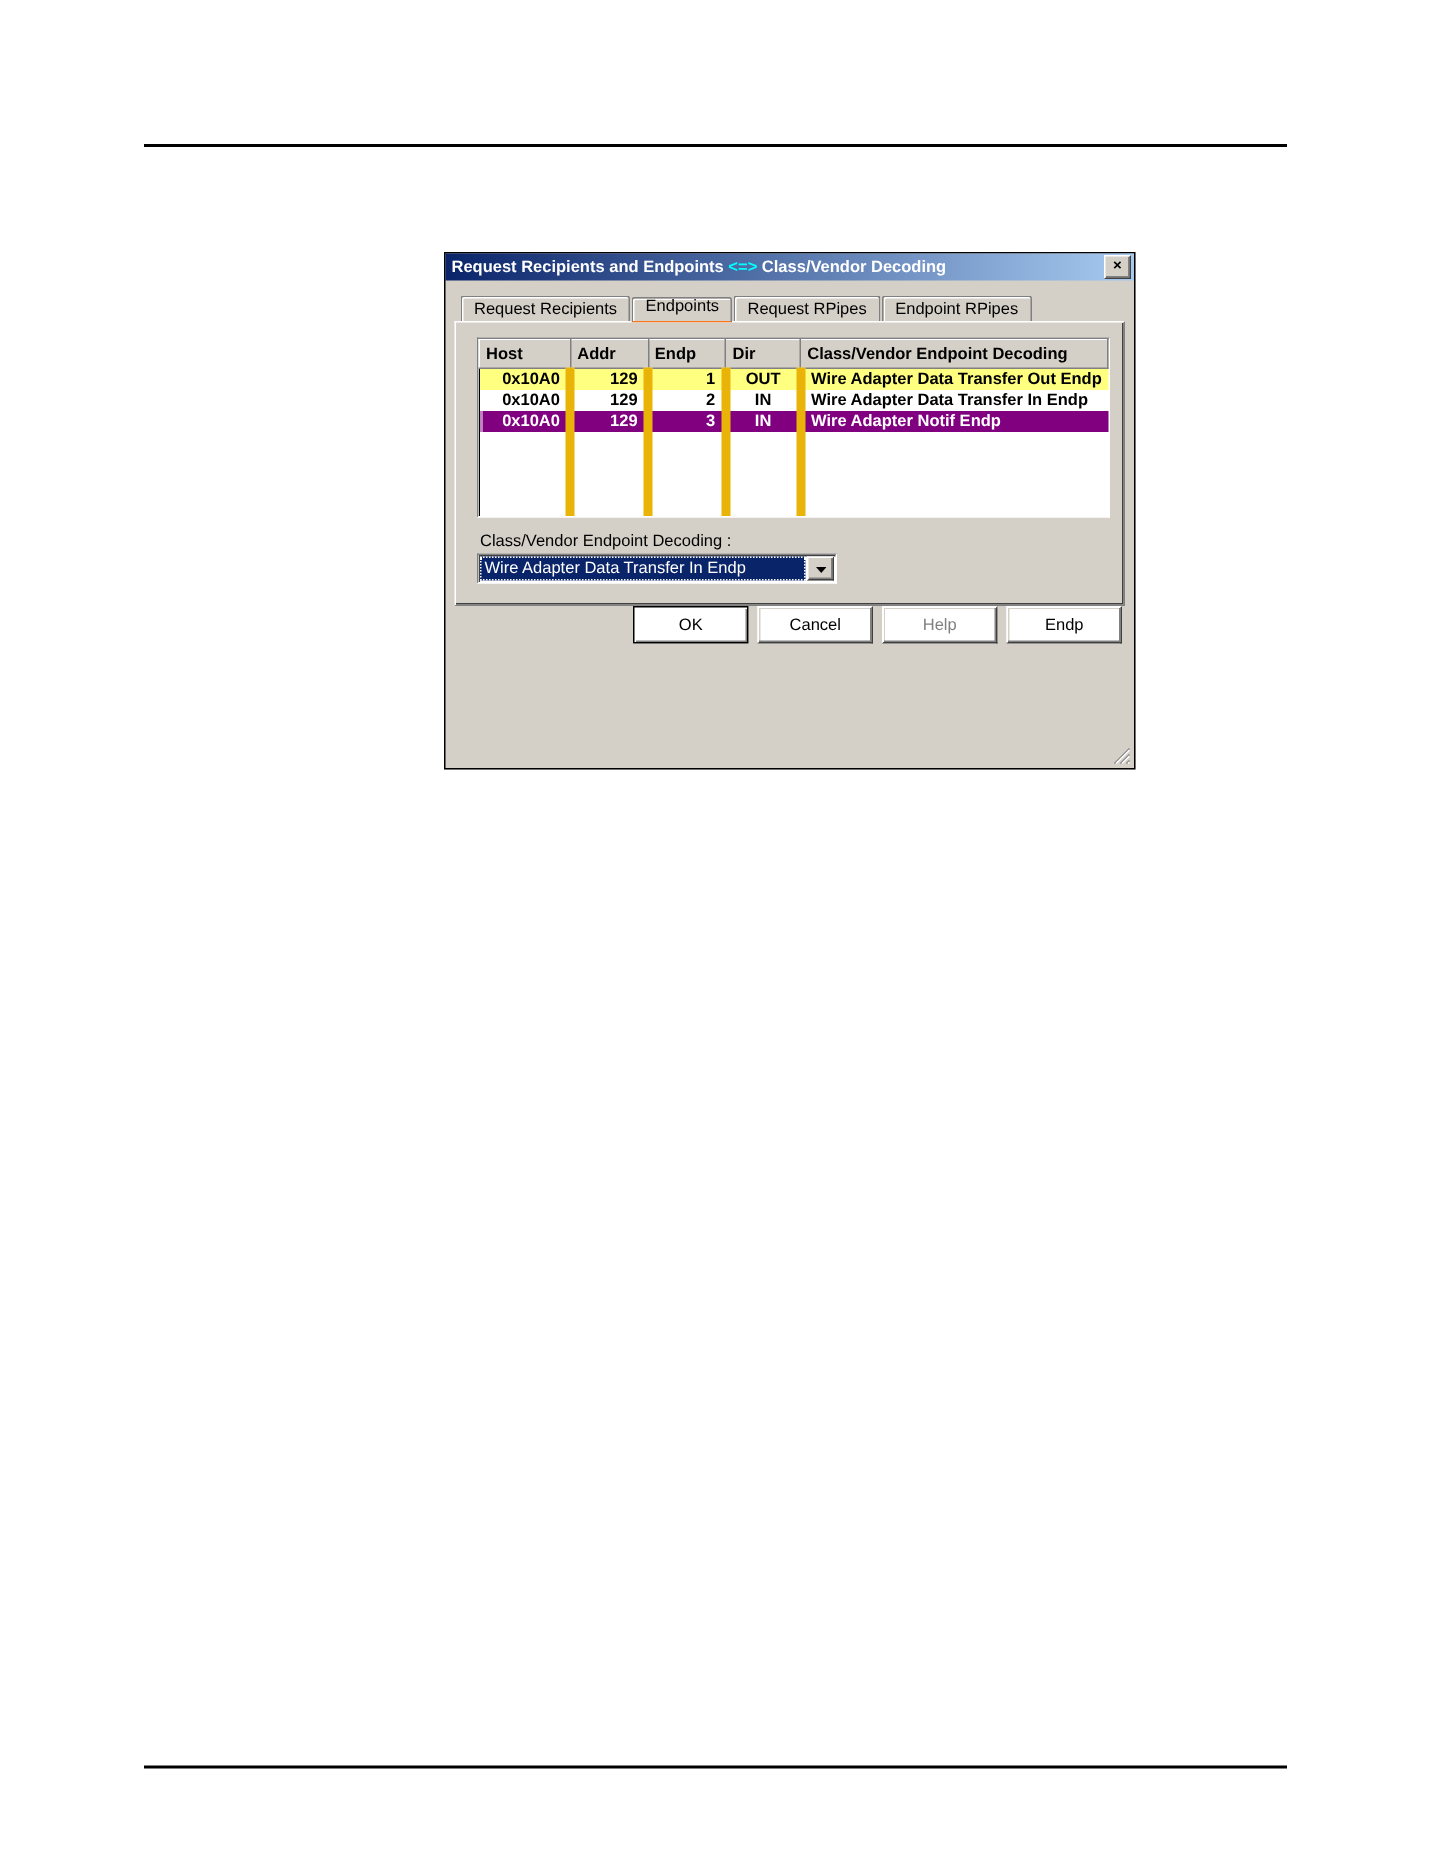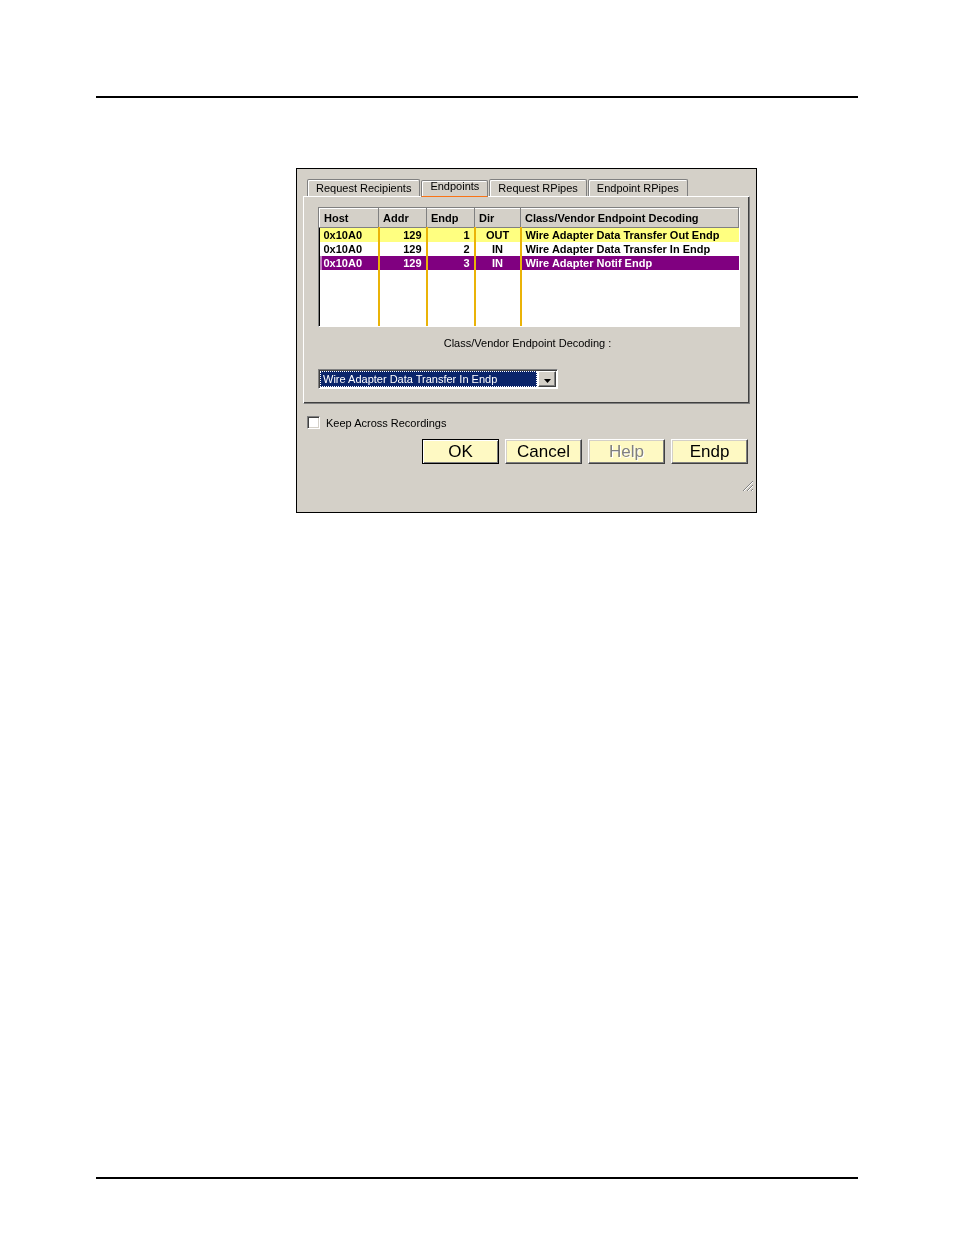--- a/index.html
+++ b/index.html
@@ -118,38 +118,38 @@
   .grid th {
     background: #d4d0c8;
     border: 1px solid #808080;
     border-left-color:#fff; border-top-color:#fff;
     font-weight: bold;
     text-align: left;
     padding: 1px 4px;
     height: 16px;
   }
   .grid td {
-    border-left: 2px solid #eab308;
+    border-left: 6px solid #eab308;
     padding: 0 4px;
     height: 14px;
     white-space: nowrap;
   }
   .grid td:first-child { border-left: none; }
   tr.row-yellow td { background: #ffff80; font-weight: bold; }
   tr.row-white td  { background: #ffffff; font-weight: bold; }
   tr.row-purple td { background: #800080; color: #fff; font-weight: bold; }
   tr.row-purple td:first-child { box-shadow: inset 2px 0 0 #c080c0; }
   tr.empty td { background: #fff; }
-  .col-host { width: 50px; }
+  .col-host { width: 50px; text-align: right; }
   .col-addr { width: 38px; text-align: right; }
   .col-endp { width: 38px; text-align: right; }
   .col-dir  { width: 36px; text-align: center; }
   .col-dec  { }
 
-  .sec-label { margin-top: 10px; margin-bottom: 20px; margin-left:2px;text-align:center; }
+  .sec-label { margin-top: 10px; margin-bottom: 2px; margin-left:2px; }
 
   
   .combo {
     display:flex;
     width: 240px;
     height: 20px;
     border: 1px solid #808080;
     border-right-color:#fff; border-bottom-color:#fff;
     box-shadow: inset 1px 1px 0 #404040;
     background:#fff;
@@ -193,45 +193,54 @@
 
   
   .btn-row {
     display:flex;
     justify-content:flex-end;
     gap: 6px;
     padding-right: 2px;
   }
   .btn {
     width: 75px; height: 23px;
-    background:#fef9c3;
+    background:#ffffff;
     border: 1px solid #fff;
     border-right-color:#404040; border-bottom-color:#404040;
     box-shadow: inset -1px -1px 0 #808080, inset 1px 1px 0 #d4d0c8;
     display:flex; align-items:center; justify-content:center;
-    font-size:17px;
+    font-size:11px;
   }
   .btn.default { border: 1px solid #000; box-shadow: inset 1px 1px 0 #fff, inset -1px -1px 0 #808080; }
   .btn.disabled { color:#808080; text-shadow: 1px 1px 0 #fff; }
 
   
   .grip {
     position:absolute;
     right:2px; bottom:2px;
     width:13px; height:13px;
   }
   .grip svg { display:block; }
 </style>
 </head>
 <body>
 
 <div class="page-rule rule-top"></div>
 <div class="page-rule rule-bot"></div>
 
 <div class="dialog">
+  <div class="titlebar">
+    <span class="title-text">
+      <span>Request Recipients and Endpoints </span><span class="accent">&lt;=&gt;</span><span> Class/Vendor Decoding</span>
+    </span>
+    <span class="spacer"></span>
+    <div class="title-btn">
+      <span>×</span>
+    </div>
+  </div>
 
   <div class="client">
 
     <div class="tabstrip">
       <div class="tab"><span>Request Recipients</span></div>
       <div class="tab active"><span>Endpoints</span></div>
       <div class="tab"><span>Request RPipes</span></div>
       <div class="tab"><span>Endpoint RPipes</span></div>
     </div>
 
@@ -310,24 +319,20 @@
           <span>
             <svg viewBox="0 0 7 4">
                 <path d="M0 0 L7 0 L3.5 4 Z" fill="#000"></path>
               </svg>
           </span>
         </div>
       </div>
 
     </div>
 
-    <div class="chk-row">
-      <div class="chk"></div>
-      <span>Keep Across Recordings</span>
-    </div>
 
     <div class="btn-row">
       <div class="btn default">
           <span>OK</span>
         </div>
       <div class="btn">
           <span>Cancel</span>
         </div>
       <div class="btn disabled">
           <span>Help</span>

